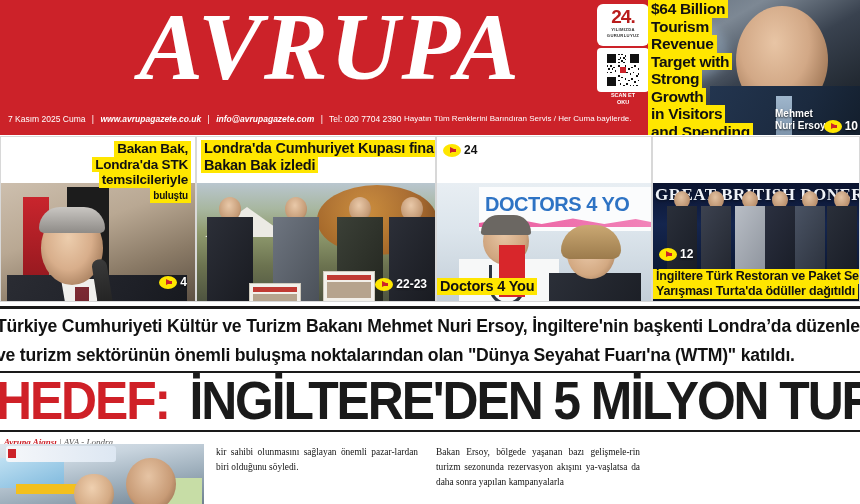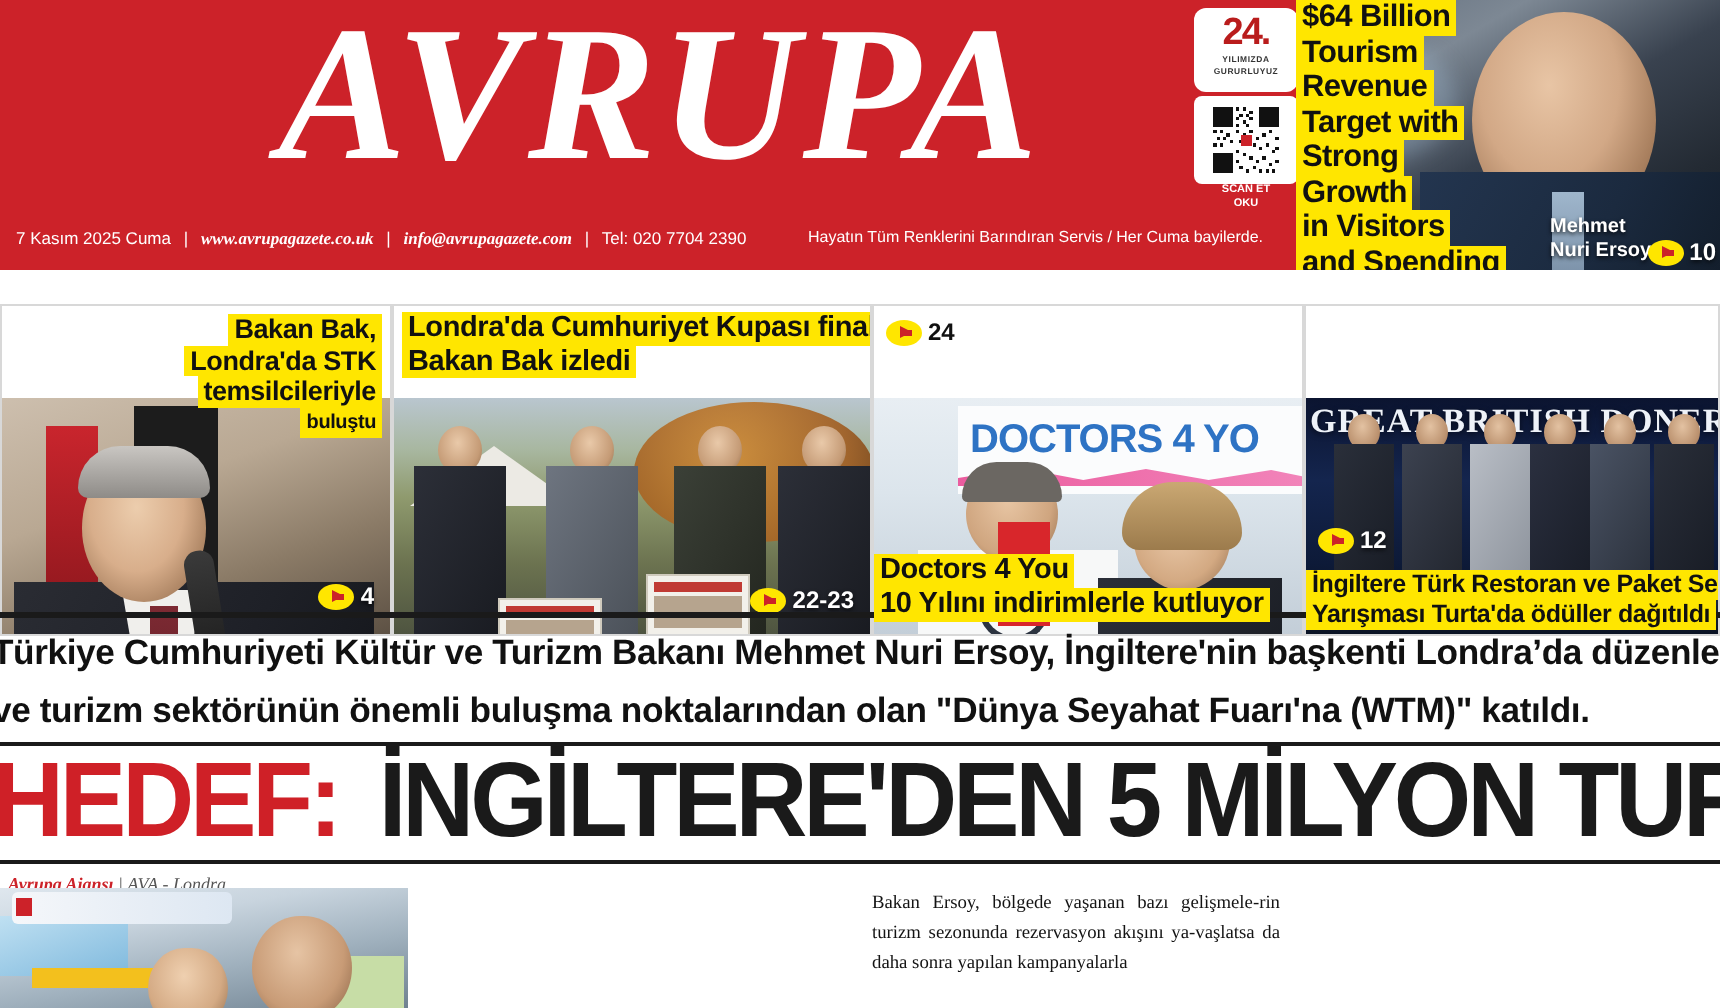--- a/index.html
+++ b/index.html
@@ -9,21 +9,21 @@
 
   
   .masthead { position:absolute; left:0; top:0; width:860px; height:135px; background:#cc2229; overflow:hidden; }
   .logo { position:absolute; left:30px; top:-6px; width:600px; height:106px;
     font-family:"Liberation Serif", serif; font-weight:bold; font-style:italic;
     font-size:96px; line-height:106px; letter-spacing:2px; color:#ffffff;
     text-align:center; white-space:nowrap; }
   .info-bar { position:absolute; left:0; top:108px; width:860px; height:22px;
     color:#ffffff; font-size:8.5px; line-height:22px; white-space:nowrap; }
   .info-left { position:absolute; left:8px; top:0; }
-  .info-left b { font-family:Liberation Serif, serif; font-style:italic; font-weight:bold; }
+  .info-left b { font-family:Liberation Sans, sans-serif; font-style:italic; font-weight:bold; }
   .info-sep { padding:0 4px; font-weight:normal; }
   .info-right { position:absolute; left:404px; top:0; font-size:8px; }
 
   
   .badge-wrap { position:absolute; left:592px; top:2px; width:62px; height:104px; }
   .anniv { position:absolute; left:5px; top:2px; width:52px; height:42px; background:#fff;
     border-radius:6px; text-align:center; }
   .anniv .num { font-size:19px; font-weight:bold; color:#b91c1c; line-height:20px; padding-top:3px;
     letter-spacing:-1px; }
   .anniv .t1 { font-size:4.2px; color:#333; line-height:6px; letter-spacing:.3px; font-weight:bold; }
@@ -58,21 +58,21 @@
   .pbadge { display:flex; align-items:center; gap:3px; }
   .pdot { width:18px; height:13px; border-radius:50%; background:#ffe600;
     display:flex; align-items:center; justify-content:center; }
   .parrow { width:0;height:0;border-top:3px solid transparent;border-bottom:3px solid transparent;
     border-left:6px solid #cc2229; margin-left:2px; position:relative; }
   .parrow:before{content:"";position:absolute;left:-5px;top:-1.5px;width:5px;height:3px;background:#cc2229;}
   .pnum { font-weight:bold; font-size:12px; color:#fff; text-shadow:0 1px 2px rgba(0,0,0,.7); }
   .pnum.dark { color:#111; text-shadow:none; }
 
   
-  .row2 { position:absolute; left:0; top:152px; width:788px; height:170px; }
+  .row2 { position:absolute; left:0; top:136px; width:788px; height:170px; }
   .cell { position:absolute; top:0; height:166px; overflow:hidden; border:1px solid #d8d8d8; background:#fff; }
   .cell .photo { position:absolute; left:0; top:0; right:0; bottom:0;margin-top:46px; }
 
   .c1 { left:0; width:196px; }
   .c1 .photo{ background:linear-gradient(160deg,#cdbfae 0%,#b9a893 38%,#8a7a66 70%,#5d5144 100%); }
   .c1-flag { position:absolute; left:66px; top:4px; width:42px; height:104px; background:#1c1c1c; }
   .c1-flag2 { position:absolute; left:22px; top:14px; width:26px; height:96px;
     background:linear-gradient(180deg,#c9252d,#8d171d); }
   .c1-face { position:absolute; left:40px; top:28px; width:62px; height:74px; border-radius:32px/38px;
     background:radial-gradient(ellipse at 44% 36%, #eccdad 0%, #d8ae8b 48%, #a8805f 78%, #70573f 100%); }
@@ -395,21 +395,20 @@
         <div class="c3-red"></div>
       </div>
       <div class="pbadge" style="position:absolute;left:6px;top:6px;">
         <span class="pdot">
             <i class="parrow"></i>
           </span>
         <span class="pnum dark">24</span>
       </div>
       <div class="hl" style="left:0; bottom:6px;">
         <span style="font-size:14.5px;line-height:17px;">Doctors 4 You</span>
-        <span style="font-size:14.5px;line-height:17px;">10 Yılını indirimlerle kutluyor</span>
       </div>
     </div>
 
     <div class="cell c4">
       <div class="photo">
         <div class="c4-title">GREAT BRITISH DONER</div>
         <div class="c4-stage"></div>
         <div class="c4-p" style="left:14px;">
             <div class="h"></div>
             <div class="b" style="background:linear-gradient(120deg,#2a2f3a,#181c25);"></div>
@@ -465,20 +464,23 @@
       <div class="byline">
         <span>Avrupa Ajansı</span>
         <i>|</i>
         <i>AVA - Londra</i>
       </div>
       <p style="margin-top:10px;">
         <span class="dropcap">K</span><span>ültür ve Turizm Bakanı Mehmet</span>
       </p>
     </div>
 
+    <div class="col b2">
+      <p style="margin-top:9px;">kir sahibi olunmasını sağlayan önemli pazar-lardan biri olduğunu söyledi.</p>
+    </div>
 
     <div class="col b3">
       <p style="margin-top:9px;">Bakan Ersoy, bölgede yaşanan bazı gelişmele-rin turizm sezonunda rezervasyon akışını ya-vaşlatsa da daha sonra yapılan kampanyalarla</p>
     </div>
 
     <div class="b4">
       <div class="b4-photo">
         <div class="b4-blue"></div>
         <div class="b4-banner">
             <span class="r"></span>

